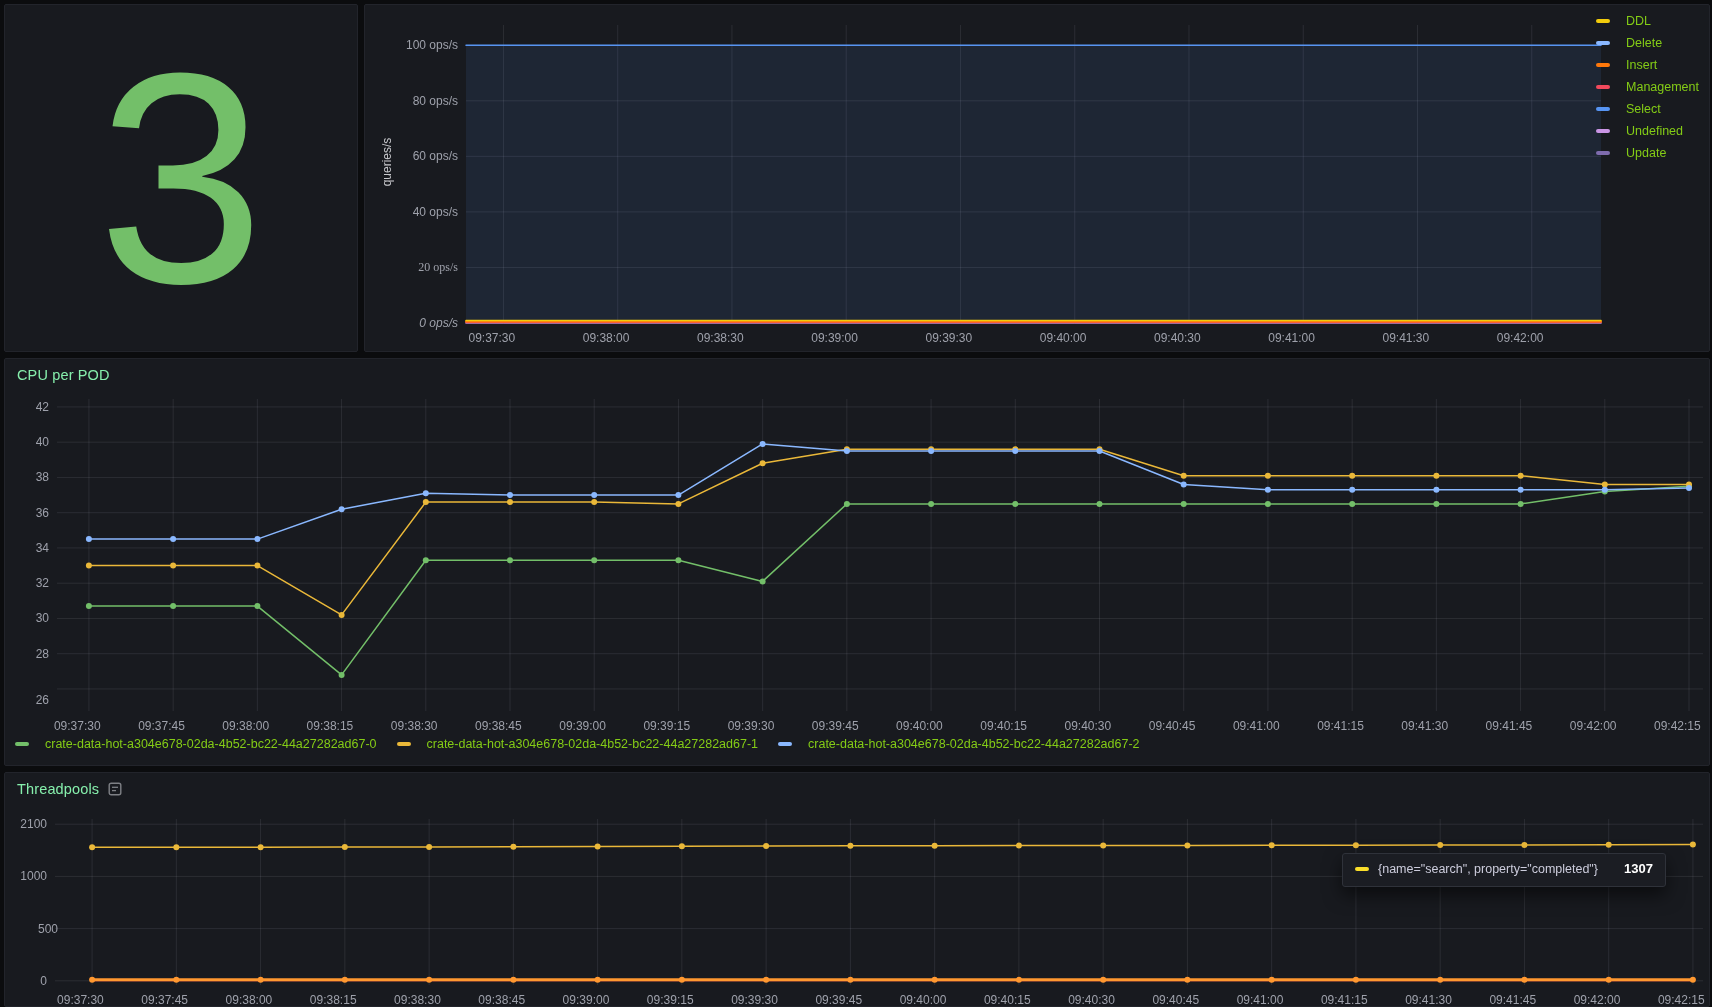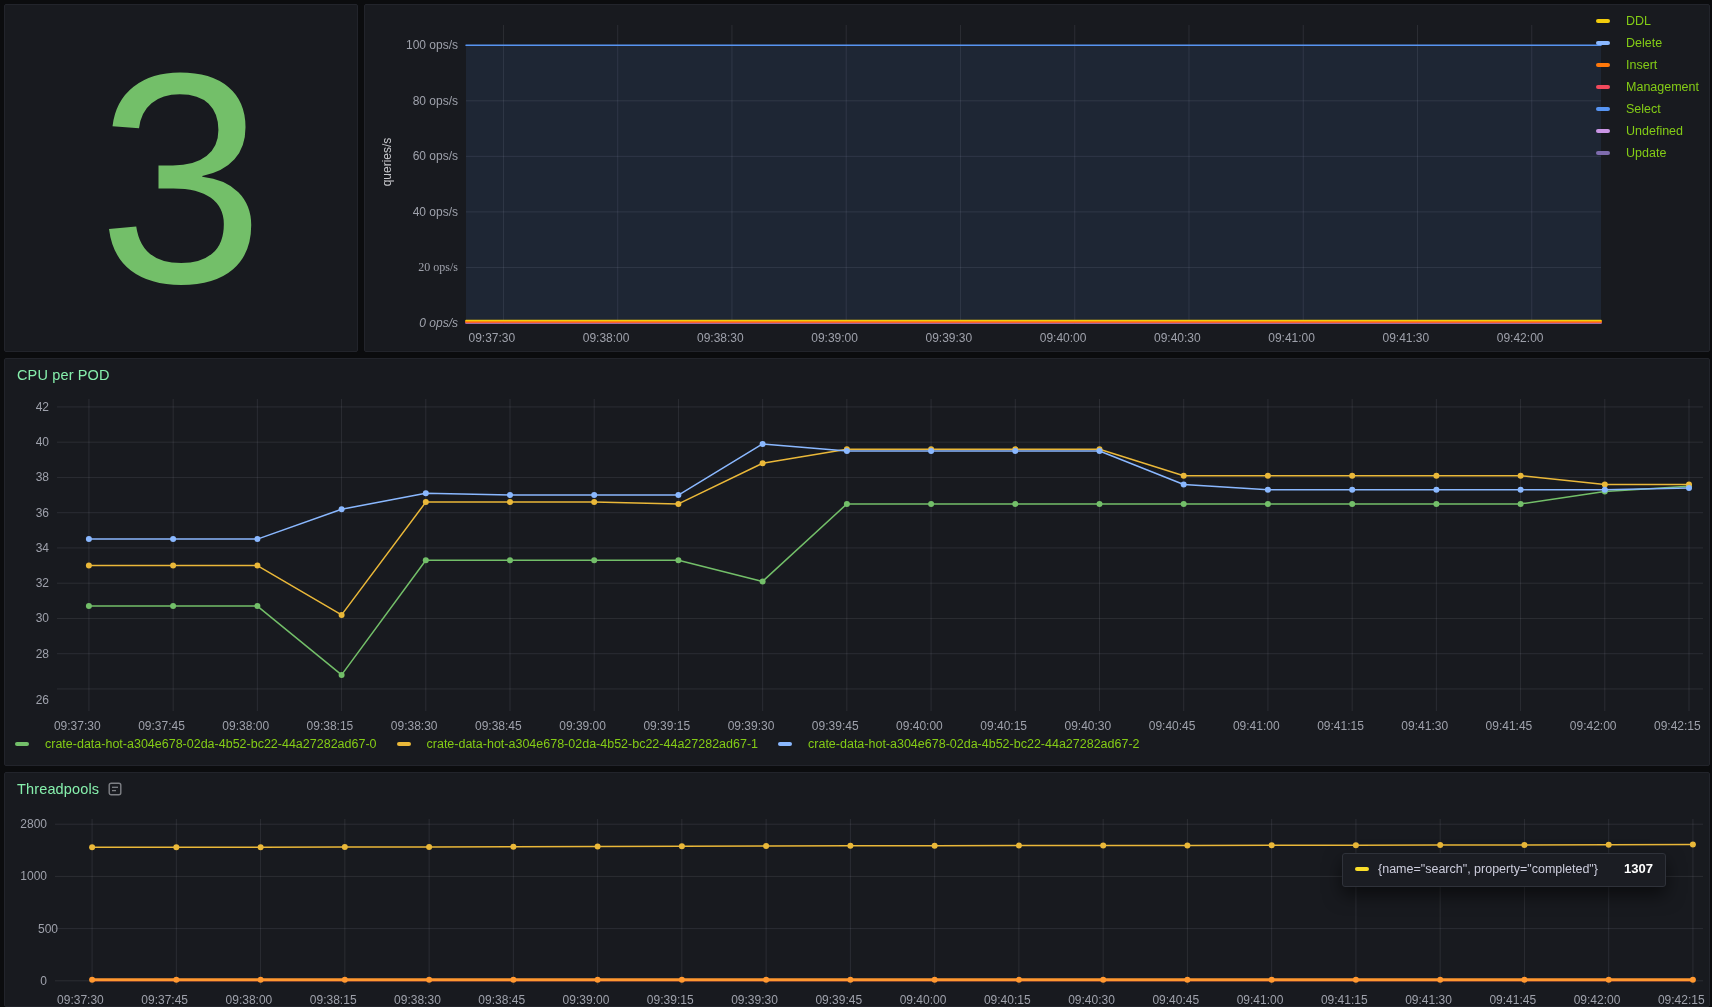--- a/index.html
+++ b/index.html
@@ -353,21 +353,21 @@
         <circle cx="1266.7" cy="72.3" r="3" fill="#EAB839"></circle>
         <circle cx="1350.9" cy="72.2" r="3" fill="#EAB839"></circle>
         <circle cx="1435.2" cy="72.1" r="3" fill="#EAB839"></circle>
         <circle cx="1519.4" cy="71.9" r="3" fill="#EAB839"></circle>
         <circle cx="1603.7" cy="71.7" r="3" fill="#EAB839"></circle>
         <circle cx="1687.9" cy="71.4" r="3" fill="#EAB839"></circle>
       </svg>
       <div class="tick ytick" style="left: 2px; width: 40px; top: 200.824px;">0</div>
       <div class="tick ytick" style="left: 13px; width: 40px; top: 148.623px;">500</div>
       <div class="tick ytick" style="left: 2px; width: 40px; top: 96.4214px; text-align: right;">1000</div>
-      <div class="tick ytick" style="left: 2px; width: 40px; top: 44.2201px;">2800</div>
+      <div class="tick ytick" style="left: 2px; width: 40px; top: 44.2201px;">2100</div>
       <div class="tick xtick" style="left: 52.08px; width: 70px; top: 220px;">09:37:30</div>
       <div class="tick xtick" style="left: 136.336px; width: 70px; top: 220px;">09:37:45</div>
       <div class="tick xtick" style="left: 220.592px; width: 70px; top: 220px;">09:38:00</div>
       <div class="tick xtick" style="left: 304.849px; width: 70px; top: 220px;">09:38:15</div>
       <div class="tick xtick" style="left: 389.105px; width: 70px; top: 220px;">09:38:30</div>
       <div class="tick xtick" style="left: 473.361px; width: 70px; top: 220px;">09:38:45</div>
       <div class="tick xtick" style="left: 557.617px; width: 70px; top: 220px;">09:39:00</div>
       <div class="tick xtick" style="left: 641.873px; width: 70px; top: 220px;">09:39:15</div>
       <div class="tick xtick" style="left: 726.129px; width: 70px; top: 220px;">09:39:30</div>
       <div class="tick xtick" style="left: 810.386px; width: 70px; top: 220px;">09:39:45</div>

